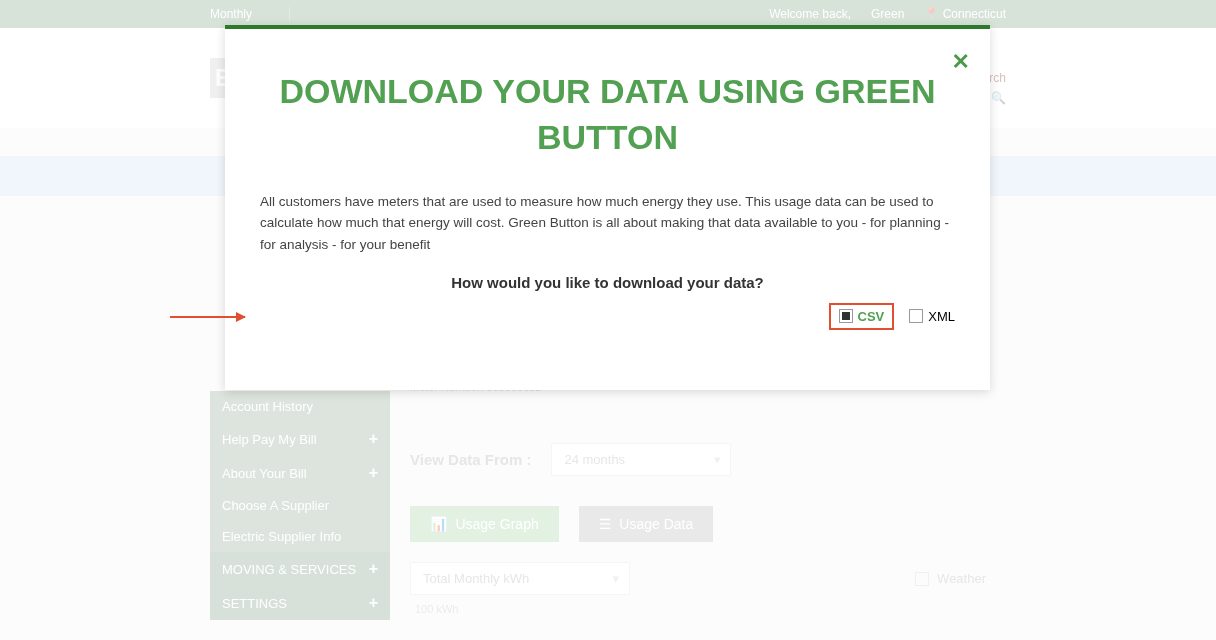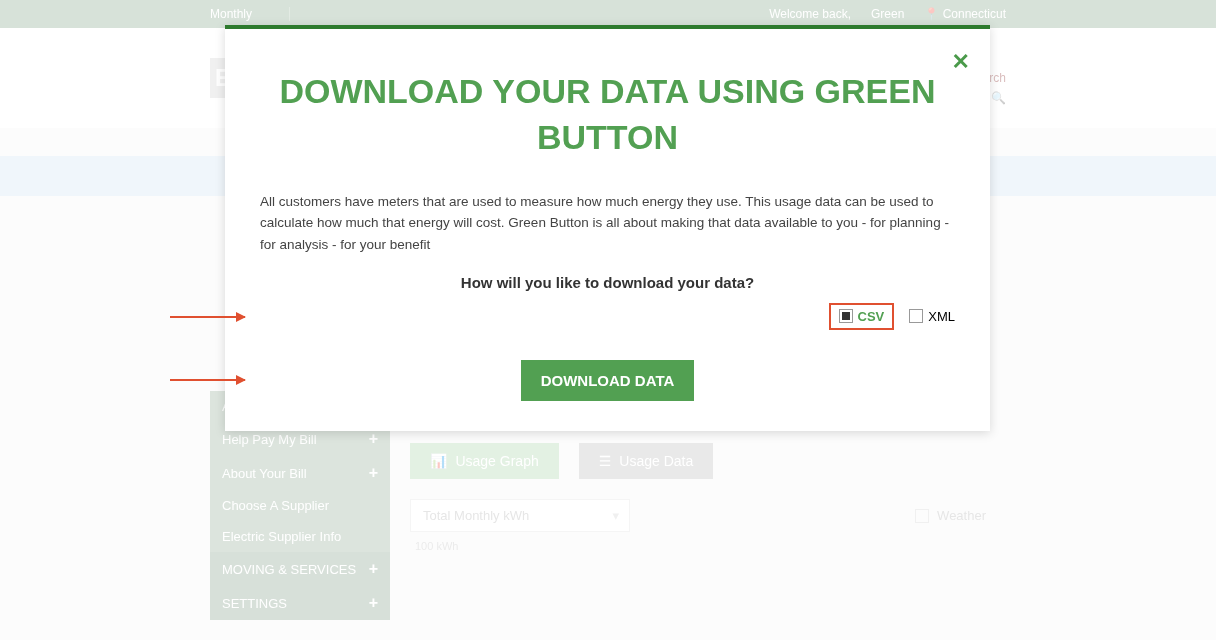--- a/index.html
+++ b/index.html
@@ -390,20 +390,24 @@
     <div class="sidebar-item dark">
       <span>SETTINGS</span>
       <span class="plus">+</span>
     </div>
   </div>
 
   <div class="content-area">
     <div class="meter-info">
       <span>Meter Number:</span>
       <span>868390652</span>
+    </div>
+    <div class="view-data-row">
+      <span class="view-data-label">View Data From :</span>
+      <div class="dropdown">24 months</div>
     </div>
     <div class="tab-row">
       <div class="tab-btn active">
         <span class="tab-icon">📊</span>
         <span>Usage Graph</span>
       </div>
       <div class="tab-btn inactive">
         <span class="tab-icon">☰</span>
         <span>Usage Data</span>
       </div>
@@ -418,29 +422,25 @@
     <div class="kwh-label">100 kWh</div>
   </div>
 </div>
 
 <div class="fade-overlay"></div>
 
 <div class="modal">
   <div class="modal-close">✕</div>
   <div class="modal-title">DOWNLOAD YOUR DATA USING GREEN BUTTON</div>
   <div class="modal-desc">All customers have meters that are used to measure how much energy they use. This usage data can be used to calculate how much that energy will cost. Green Button is all about making that data available to you - for planning - for analysis - for your benefit</div>
-  <div class="modal-question">How will you like to download your data?</div>
+  <div class="modal-question">How would you like to download your data?</div>
   <div class="radio-row">
     <div class="arrow arrow1"></div>
     <div class="radio-option csv">
       <div class="radio-btn selected"></div>
       <span class="label">CSV</span>
     </div>
     <div class="radio-option">
       <div class="radio-btn"></div>
       <span>XML</span>
     </div>
   </div>
-  <div class="download-row">
-    <div class="arrow arrow2"></div>
-    <button class="download-btn">DOWNLOAD DATA</button>
-  </div>
 </div>
 
 </body></html>

